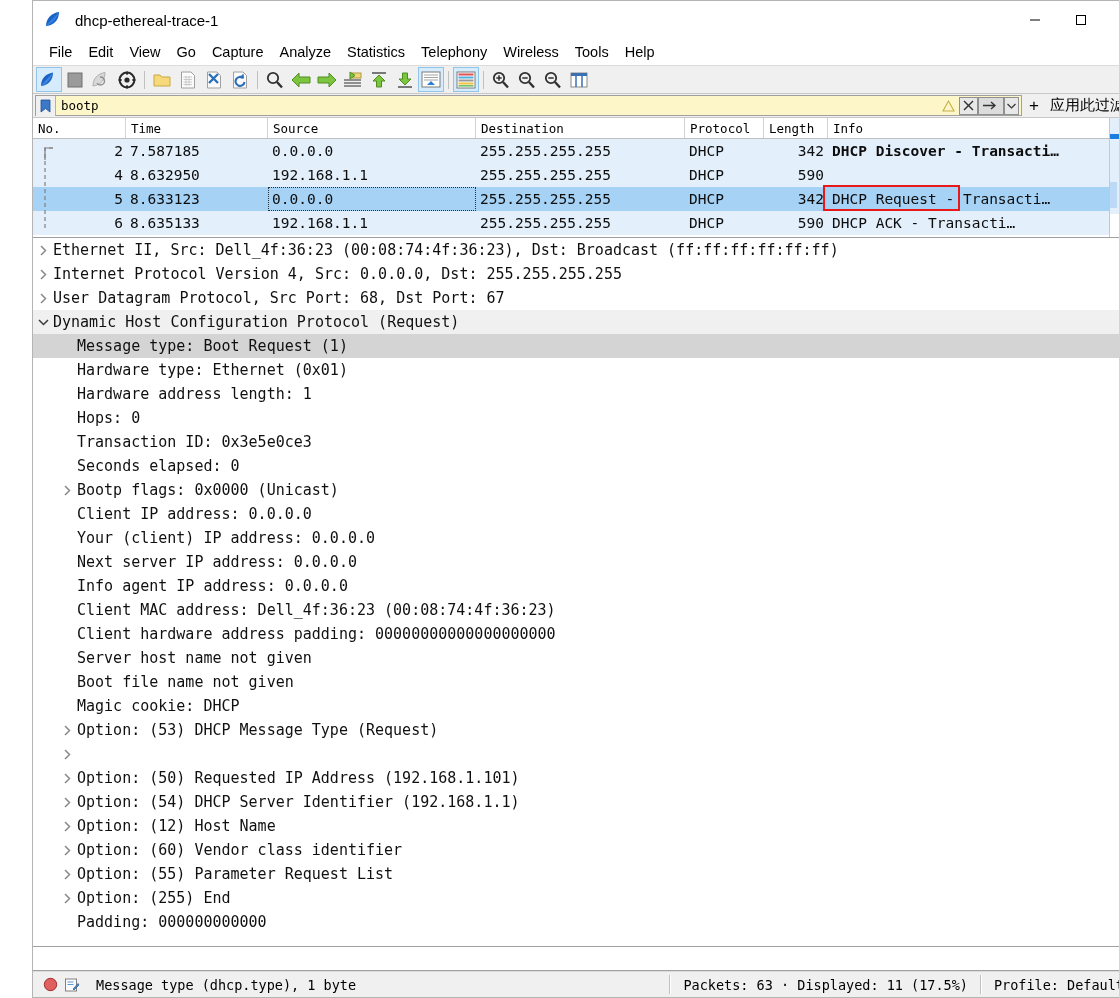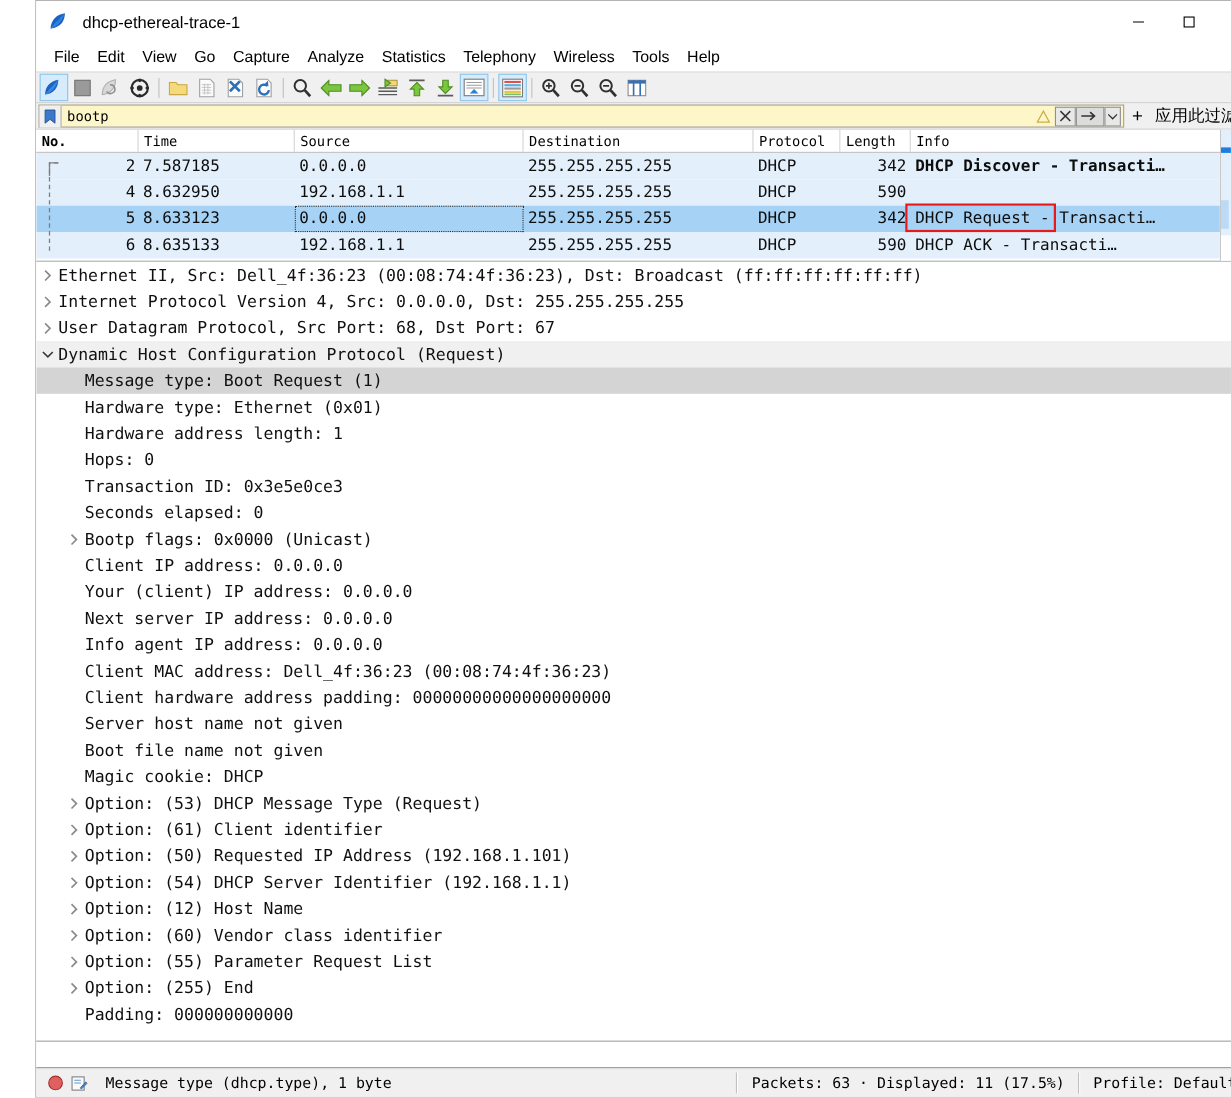--- a/index.html
+++ b/index.html
@@ -496,21 +496,21 @@
         </div>
       </div>
     </div>
     <div class="plus-btn">+</div>
     <div class="apply-label">应用此过滤器</div>
   </div>
 
   <div class="packetlist">
     <div class="pl-main">
       <div class="pl-header" id="pl-header">
-          <div class="pl-th" style="width: 93px; flex: 0 0 93px; font-weight: bold;">No.</div>
+          <div class="pl-th" style="width: 93px; flex: 0 0 93px;">No.</div>
           <div class="pl-th" style="width: 142px; flex: 0 0 142px; text-align: center;">Time</div>
           <div class="pl-th" style="width: 208px; flex: 0 0 208px;">Source</div>
           <div class="pl-th" style="width: 209px; flex: 0 0 209px;">Destination</div>
           <div class="pl-th" style="width: 79px; flex: 0 0 79px;">Protocol</div>
           <div class="pl-th" style="width: 64px; flex: 0 0 64px;">Length</div>
           <div class="pl-th" style="width: 285px; flex: 0 0 285px;">Info</div>
         </div>
       <div class="pl-rows" id="pl-rows">
 
       <div class="pl-row shade-a">
@@ -688,21 +688,20 @@
             </svg>
           </span>
           <span class="dp-label">Option: (53) DHCP Message Type (Request)</span>
         </div>
         <div class="dp-row">
           <span class="dp-arrow" style="margin-left: 24px;">
             <svg width="9" height="11" viewBox="0 0 9 11">
               <path d="M2,1 L6.5,5.5 L2,10" fill="none" stroke="#8a8a8a" stroke-width="1.5"></path>
             </svg>
           </span>
-          <span class="dp-label">Option: (61) Client identifier</span>
         </div>
         <div class="dp-row">
           <span class="dp-arrow" style="margin-left: 24px;">
             <svg width="9" height="11" viewBox="0 0 9 11">
               <path d="M2,1 L6.5,5.5 L2,10" fill="none" stroke="#8a8a8a" stroke-width="1.5"></path>
             </svg>
           </span>
           <span class="dp-label">Option: (50) Requested IP Address (192.168.1.101)</span>
         </div>
         <div class="dp-row">

